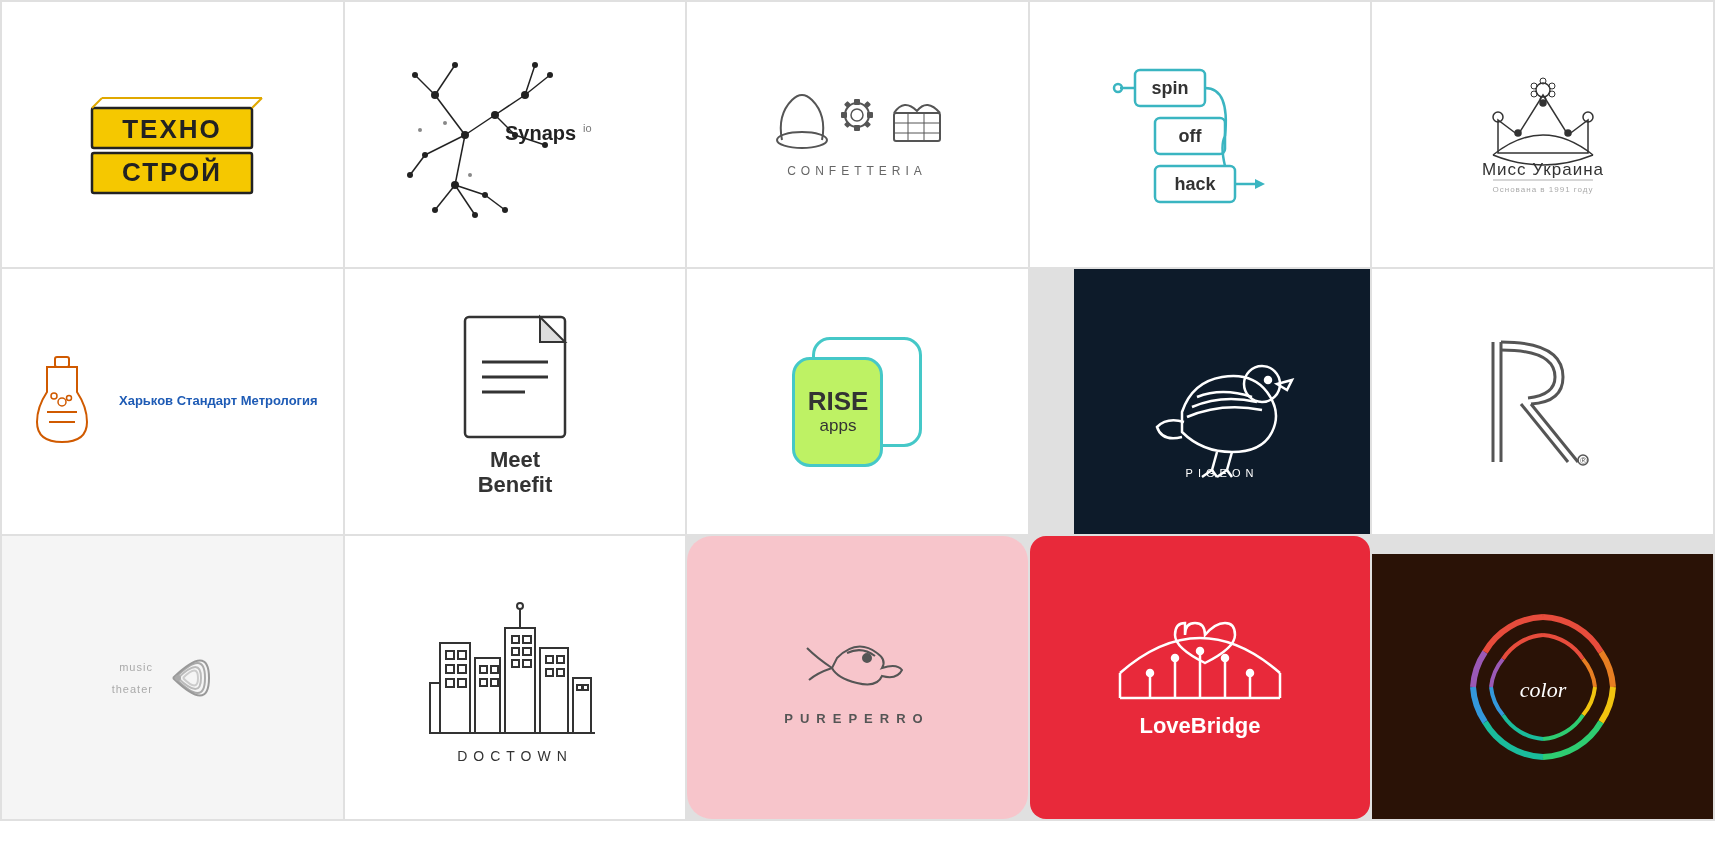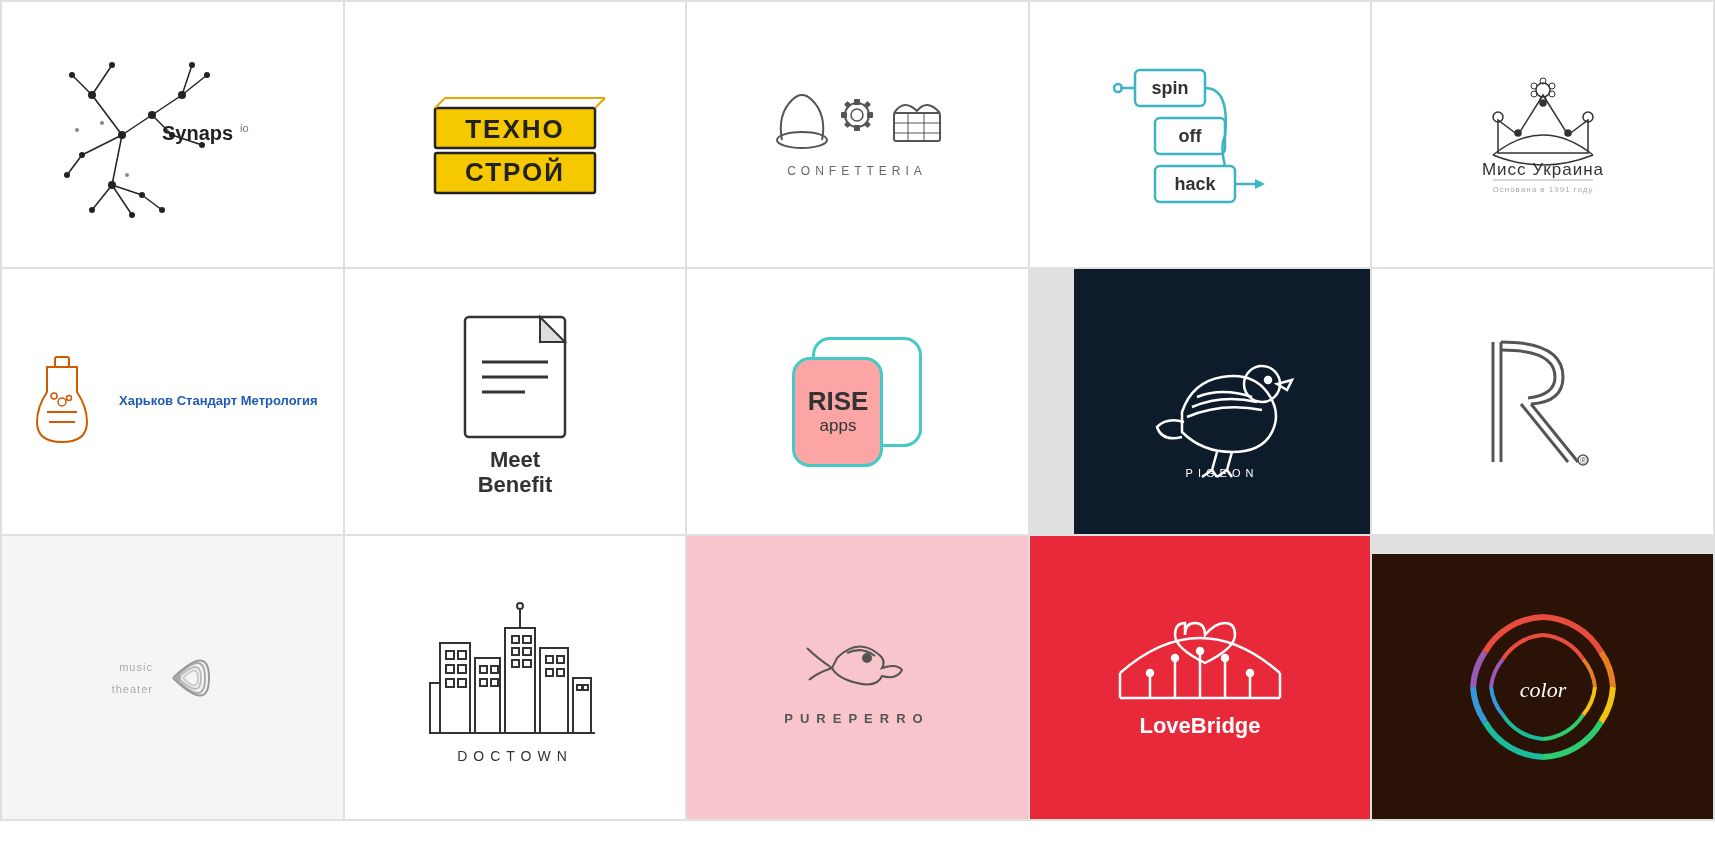--- a/index.html
+++ b/index.html
@@ -76,42 +76,67 @@
     }
     .music-theater {
       display: flex;
       align-items: center;
       gap: 20px;
     }
 
     
     .pureperro-cell {
       background: #f7c5cb !important;
+      border-radius: 25px;
     }
 
     
     .lovebridge-cell {
       background: #e8293a !important;
+      border-radius: 16px;
     }
 
     
     .color-cell {
       background: #2a1206 !important;
       margin-top: 18px;
     }
 
     
     svg {
       overflow: visible;
     }
   </style>
 </head>
 <body>
 
 <div class="grid">
+
+  <div class="cell">
+    <div class="cell-logo">
+      <div style="position:relative; display:inline-block;">
+        <svg width="180" height="160" viewBox="0 0 180 160">
+
+          <rect x="10" y="100" width="160" height="40" fill="#f5c800" rx="2"></rect>
+          <rect x="10" y="100" width="160" height="40" fill="none" stroke="#222" stroke-width="2.5" rx="2"></rect>
+
+          <rect x="10" y="55" width="160" height="40" fill="#f5c800" rx="2"></rect>
+          <rect x="10" y="55" width="160" height="40" fill="none" stroke="#222" stroke-width="2.5" rx="2"></rect>
+
+          <text x="90" y="85" text-anchor="middle" font-size="26" font-weight="900" fill="#222" font-family="Arial" letter-spacing="2">ТЕХНО</text>
+
+          <text x="90" y="128" text-anchor="middle" font-size="26" font-weight="900" fill="#222" font-family="Arial" letter-spacing="2">СТРОЙ</text>
+
+          <line x1="10" y1="55" x2="20" y2="45" stroke="#e0a800" stroke-width="2"></line>
+          <line x1="170" y1="55" x2="180" y2="45" stroke="#e0a800" stroke-width="2"></line>
+          <line x1="20" y1="45" x2="180" y2="45" stroke="#e0a800" stroke-width="2"></line>
+        </svg>
+      </div>
+    </div>
+  </div>
 
   <div class="cell">
     <div class="cell-logo">
       <svg width="220" height="200" viewBox="0 0 220 200">
 
         <g stroke="#222" stroke-width="1.5" fill="none">
 
           <line x1="60" y1="100" x2="30" y2="60"></line>
           <line x1="60" y1="100" x2="20" y2="120"></line>
           <line x1="60" y1="100" x2="50" y2="150"></line>
@@ -157,43 +182,20 @@
         </g>
 
         <text x="100" y="105" font-size="20" font-weight="700" fill="#222" font-family="Arial">Synaps</text>
         <text x="178" y="97" font-size="11" fill="#777" font-family="Arial">io</text>
       </svg>
     </div>
   </div>
 
   <div class="cell">
     <div class="cell-logo">
-      <div style="position:relative; display:inline-block;">
-        <svg width="180" height="160" viewBox="0 0 180 160">
-
-          <rect x="10" y="100" width="160" height="40" fill="#f5c800" rx="2"></rect>
-          <rect x="10" y="100" width="160" height="40" fill="none" stroke="#222" stroke-width="2.5" rx="2"></rect>
-
-          <rect x="10" y="55" width="160" height="40" fill="#f5c800" rx="2"></rect>
-          <rect x="10" y="55" width="160" height="40" fill="none" stroke="#222" stroke-width="2.5" rx="2"></rect>
-
-          <text x="90" y="85" text-anchor="middle" font-size="26" font-weight="900" fill="#222" font-family="Arial" letter-spacing="2">ТЕХНО</text>
-
-          <text x="90" y="128" text-anchor="middle" font-size="26" font-weight="900" fill="#222" font-family="Arial" letter-spacing="2">СТРОЙ</text>
-
-          <line x1="10" y1="55" x2="20" y2="45" stroke="#e0a800" stroke-width="2"></line>
-          <line x1="170" y1="55" x2="180" y2="45" stroke="#e0a800" stroke-width="2"></line>
-          <line x1="20" y1="45" x2="180" y2="45" stroke="#e0a800" stroke-width="2"></line>
-        </svg>
-      </div>
-    </div>
-  </div>
-
-  <div class="cell">
-    <div class="cell-logo">
       <svg width="220" height="120" viewBox="0 0 220 120">
 
         <g transform="translate(30, 10)">
           <ellipse cx="25" cy="55" rx="25" ry="8" fill="none" stroke="#555" stroke-width="2"></ellipse>
           <path d="M5,55 Q0,30 15,15 Q25,5 35,15 Q50,30 45,55" fill="none" stroke="#555" stroke-width="2"></path>
         </g>
 
         <g transform="translate(85, 10)">
           <circle cx="25" cy="30" r="12" fill="none" stroke="#555" stroke-width="2"></circle>
           <circle cx="25" cy="30" r="6" fill="none" stroke="#555" stroke-width="1.5"></circle>
@@ -321,21 +323,21 @@
       </svg>
     </div>
   </div>
 
   <div class="cell">
     <div class="cell-logo rise-apps">
       <div style="position:relative; width:130px; height:130px; display:flex; align-items:center; justify-content:center;">
 
         <div style="position:absolute; top:0; right:0; width:110px; height:110px; border:3px solid #45c8c8; border-radius:18px; background:#fff;"></div>
 
-        <div style="position:absolute; bottom:0; left:0; width:91px; height:110px; border:3px solid #45c8c8; border-radius:18px; background:#fca5a5; display:flex; flex-direction:column; align-items:center; justify-content:center;">
+        <div style="position:absolute; bottom:0; left:0; width:91px; height:110px; border:3px solid #45c8c8; border-radius:18px; background:#bef264; display:flex; flex-direction:column; align-items:center; justify-content:center;">
           <span style="font-size:26px; font-weight:900; color:#333; line-height:1.1;">RISE</span>
           <span style="font-size:17px; color:#333; font-weight:400;">apps</span>
         </div>
       </div>
     </div>
   </div>
 
   <div class="cell pigeon-cell">
     <div class="cell-logo">
       <svg width="180" height="160" viewBox="0 0 180 160">

